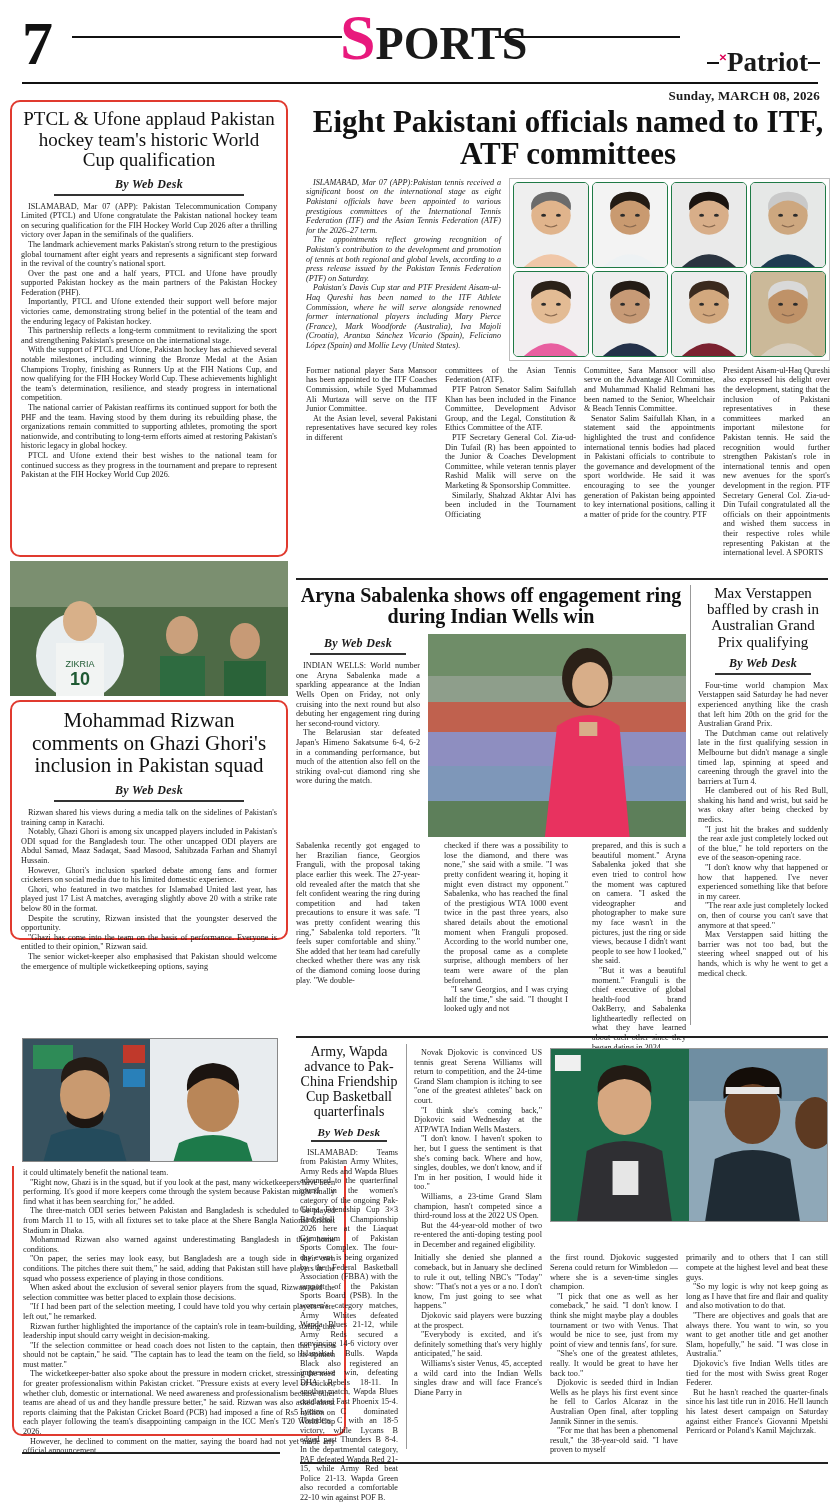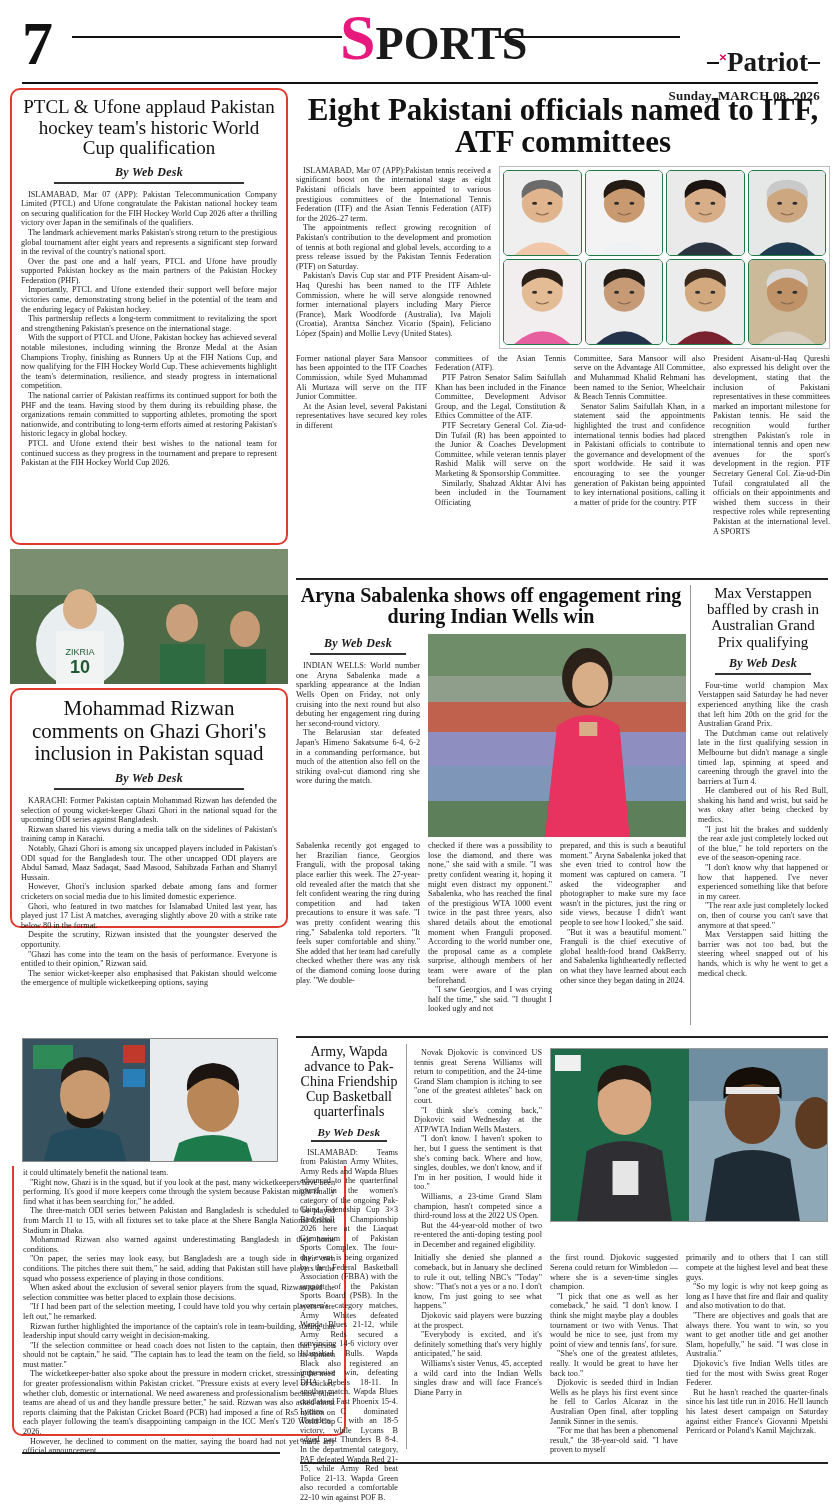--- a/index.html
+++ b/index.html
@@ -61,21 +61,21 @@
     font-size: 8.2px; line-height: 9.6px; text-align: justify;
     color: #1c1c1c; hyphens: auto;
   }
   .body-txt p { margin: 0; text-indent: 7px; }
   .body-txt p.noind { text-indent: 0; }
 
   .hrule { border-top: 2px solid #222; }
   .vrule { border-left: 1px solid #999; }
 
   
-  .top-section { display: flex; gap: 8px; }
+  .top-section { display: flex; gap: 18px; margin-top: 12px; }
   .left-col { width: 278px; flex: 0 0 278px; }
   .right-area { flex: 1; }
 
   
   .redbox {
     border: 2px solid #e03a2f; border-radius: 10px;
     padding: 7px 9px 9px;
   }
 
   
@@ -150,37 +150,36 @@
           <ellipse cx="235" cy="80" rx="15" ry="18" fill="#c79a76"></ellipse>
           <rect x="214" y="100" width="42" height="37" fill="#2a6339"></rect>
         </svg>
       </div>
 
       <div class="redbox" style="margin-top:4px;height:240px;">
         <div class="hl-serif-light" style="font-size:21px;">Mohammad Rizwan comments on Ghazi Ghori's inclusion in Pakistan squad</div>
         <div class="byline">By Web Desk</div>
         <div class="byline-rule" style="width:190px;"></div>
         <div class="body-txt" id="rizwan-top">
-            <p>KARACHI: Former Pakistan captain Mohammad Rizwan has defended the selection of young wicket-keeper Ghazi Ghori in the national squad for the upcoming ODI series against Bangladesh.</p>
             <p>Rizwan shared his views during a media talk on the sidelines of Pakistan's training camp in Karachi.</p>
             <p>Notably, Ghazi Ghori is among six uncapped players included in Pakistan's ODI squad for the Bangladesh tour. The other uncapped ODI players are Abdul Samad, Maaz Sadaqat, Saad Masood, Sahibzada Farhan and Shamyl Hussain.</p>
             <p>However, Ghori's inclusion sparked debate among fans and former cricketers on social media due to his limited domestic experience.</p>
             <p>Ghori, who featured in two matches for Islamabad United last year, has played just 17 List A matches, averaging slightly above 20 with a strike rate below 80 in the format.</p>
             <p>Despite the scrutiny, Rizwan insisted that the youngster deserved the opportunity.</p>
             <p>"Ghazi has come into the team on the basis of performance. Everyone is entitled to their opinion," Rizwan said.</p>
             <p>The senior wicket-keeper also emphasised that Pakistan should welcome the emergence of multiple wicketkeeping options, saying</p>
           </div>
       </div>
     </div>
 
     <div class="right-area">
       <div class="hl" style="font-size:31px;margin:6px 4px 8px;">Eight Pakistani officials named to ITF, ATF committees</div>
 
       <div style="display:flex;gap:8px;">
-        <div style="width:195px;flex:0 0 195px;" class="body-txt" id="itf-c1">
+        <div style="width:195px;flex:0 0 195px;font-style:italic;" class="body-txt" id="itf-c1">
             <p>ISLAMABAD, Mar 07 (APP):Pakistan tennis received a significant boost on the international stage as eight Pakistani officials have been appointed to various prestigious committees of the International Tennis Federation (ITF) and the Asian Tennis Federation (ATF) for the 2026–27 term.</p>
             <p>The appointments reflect growing recognition of Pakistan's contribution to the development and promotion of tennis at both regional and global levels, according to a press release issued by the Pakistan Tennis Federation (PTF) on Saturday.</p>
             <p>Pakistan's Davis Cup star and PTF President Aisam-ul-Haq Qureshi has been named to the ITF Athlete Commission, where he will serve alongside renowned former international players including Mary Pierce (France), Mark Woodforde (Australia), Iva Majoli (Croatia), Arantxa Sánchez Vicario (Spain), Feliciano López (Spain) and Mollie Levy (United States).</p>
           </div>
         <div style="flex:1;">
           <div class="photo-grid" id="photo-grid">
               <div class="headshot"><svg width="100%" height="100%" viewBox="0 0 60 86" preserveAspectRatio="none">
                   <rect width="60" height="86" fill="#efefef"></rect>
                   <ellipse cx="30" cy="33" rx="16" ry="20" fill="#e0b48c"></ellipse>
                   <path d="M14 28 q16 -20 32 0 q2 -18 -16 -19 q-18 1 -16 19z" fill="#6b6b6b"></path>
@@ -302,21 +301,21 @@
             <rect y="132" width="256" height="35" fill="#7e97b9"></rect>
             <rect y="167" width="256" height="36" fill="#5d7f5a"></rect>
             <ellipse cx="158" cy="44" rx="25" ry="30" fill="#2b2118"></ellipse>
             <ellipse cx="161" cy="50" rx="18" ry="22" fill="#d8ae89"></ellipse>
             <path d="M128 92 q32 -22 62 0 l10 111 h-84 z" fill="#e8325f"></path>
             <rect x="150" y="88" width="18" height="14" fill="#d8ae89"></rect>
           </svg>
         </div>
       </div>
     </div>
-    <div style="display:flex;gap:8px;margin-top:4px;">
+    <div style="display:flex;gap:24px;margin-top:4px;">
       <div style="width:124px;flex:0 0 124px;" class="body-txt" id="sab-c1b">
           <p class="noind">Sabalenka recently got engaged to her Brazilian fiance, Georgios Franguli, with the proposal taking place earlier this week. The 27-year-old revealed after the match that she felt confident wearing the ring during competition and had taken precautions to ensure it was safe. "I was pretty confident wearing this ring," Sabalenka told reporters. "It feels super comfortable and shiny." She added that her team had carefully checked whether there was any risk of the diamond coming loose during play. "We double-</p>
         </div>
       <div style="width:124px;flex:0 0 124px;" class="body-txt" id="sab-c2">
           <p class="noind">checked if there was a possibility to lose the diamond, and there was none," she said with a smile. "I was pretty confident wearing it, hoping it might even distract my opponent." Sabalenka, who has reached the final of the prestigious WTA 1000 event twice in the past three years, also shared details about the emotional moment when Franguli proposed. According to the world number one, the proposal came as a complete surprise, although members of her team were aware of the plan beforehand.</p>
           <p>"I saw Georgios, and I was crying half the time," she said. "I thought I looked ugly and not</p>
         </div>
       <div style="flex:1;" class="body-txt" id="sab-c3">
           <p class="noind">prepared, and this is such a beautiful moment." Aryna Sabalenka joked that she even tried to control how the moment was captured on camera. "I asked the videographer and photographer to make sure my face wasn't in the pictures, just the ring or side views, because I didn't want people to see how I looked," she said.</p>
           <p>"But it was a beautiful moment." Franguli is the chief executive of global health-food brand OakBerry, and Sabalenka lightheartedly reflected on what they have learned about each other since they began dating in 2024.</p>

